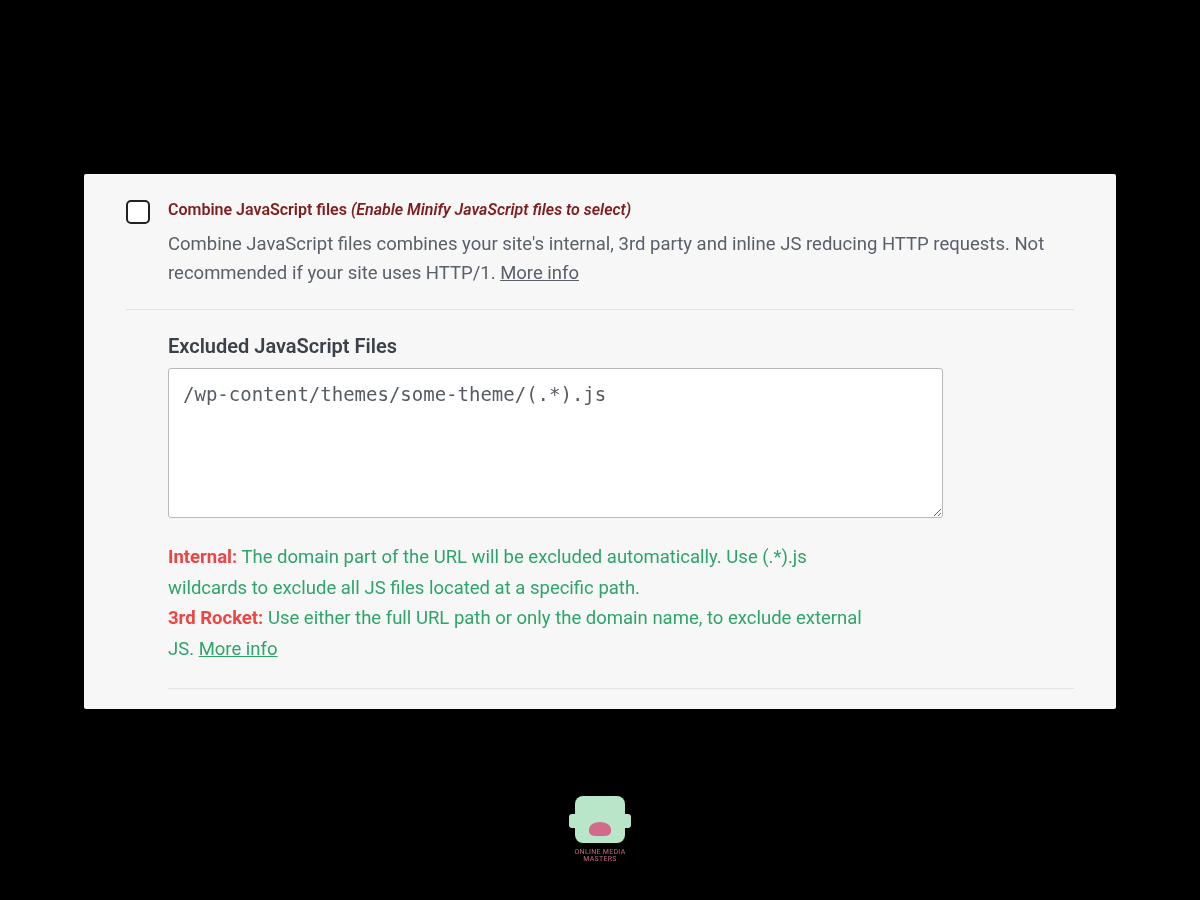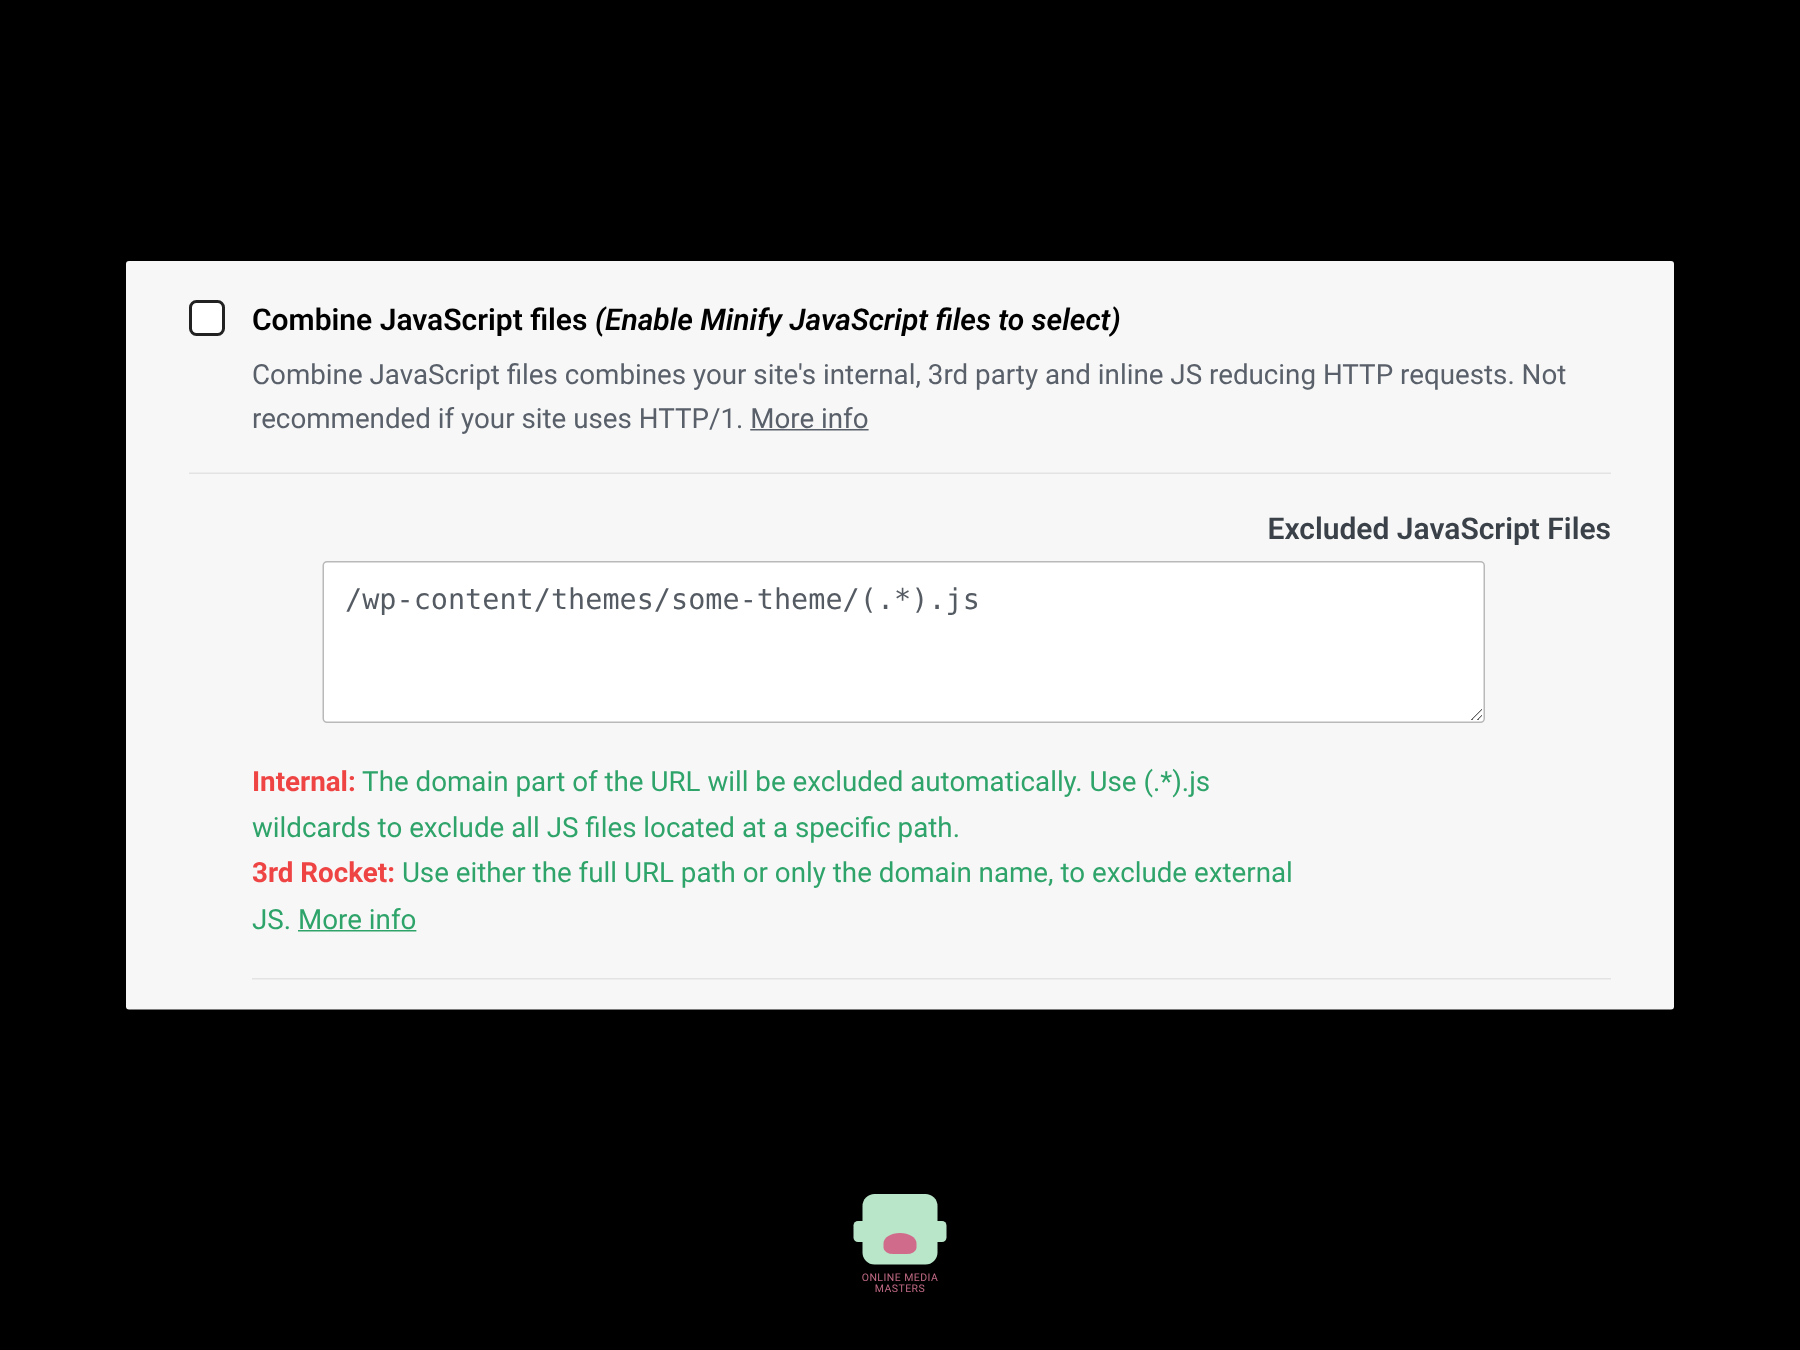--- a/index.html
+++ b/index.html
@@ -42,22 +42,22 @@
       height: 24px;
       border: 2.5px solid #222;
       border-radius: 5px;
       background: #fff;
       flex-shrink: 0;
       margin-top: 2px;
       cursor: pointer;
     }
     .option-text-col { flex: 1; }
     .option-title-line {
-      font-size: 20px;
-      color: #000000;
+      font-size: 16px;
+      color: #7f1d1d;
       font-weight: 600;
       line-height: 1.5;
     }
     .option-title-hint {
       font-style: italic;
       font-weight: 600;
     }
     .option-desc {
       font-size: 18.5px;
       color: #59606a;
@@ -74,42 +74,40 @@
       background: #e3e3e3;
       width: 100%;
       margin: 0 0 24px 0;
     }
     .section-block { padding-left: 42px; }
     .section-heading {
       font-size: 20px;
       font-weight: 600;
       color: #3a4148;
       margin-bottom: 10px;
-      text-align: right;
     }
     .section-sub {
       font-size: 18.5px;
       color: #59606a;
       line-height: 1.55;
       margin-bottom: 18px;
       max-width: 760px;
     }
     .exclude-textarea {
       width: 775px;
-      height: 108px;
+      height: 150px;
       background: #fff;
       border: 1px solid #b9b9b9;
       border-radius: 3px;
       padding: 12px 14px;
       font-family: ui-monospace, SFMono-Regular, Menlo, Consolas, monospace;
       font-size: 19px;
       color: #555b63;
       resize: both;
       line-height: 1.4;
-      margin-left: 47px;
     }
     .hints {
       margin-top: 20px;
       font-size: 18.5px;
       line-height: 1.65;
       color: #2fa46a;
       max-width: 720px;
     }
     .hints strong { font-weight: 700; color: #ef4444; }
     .hints .more-link-green {

